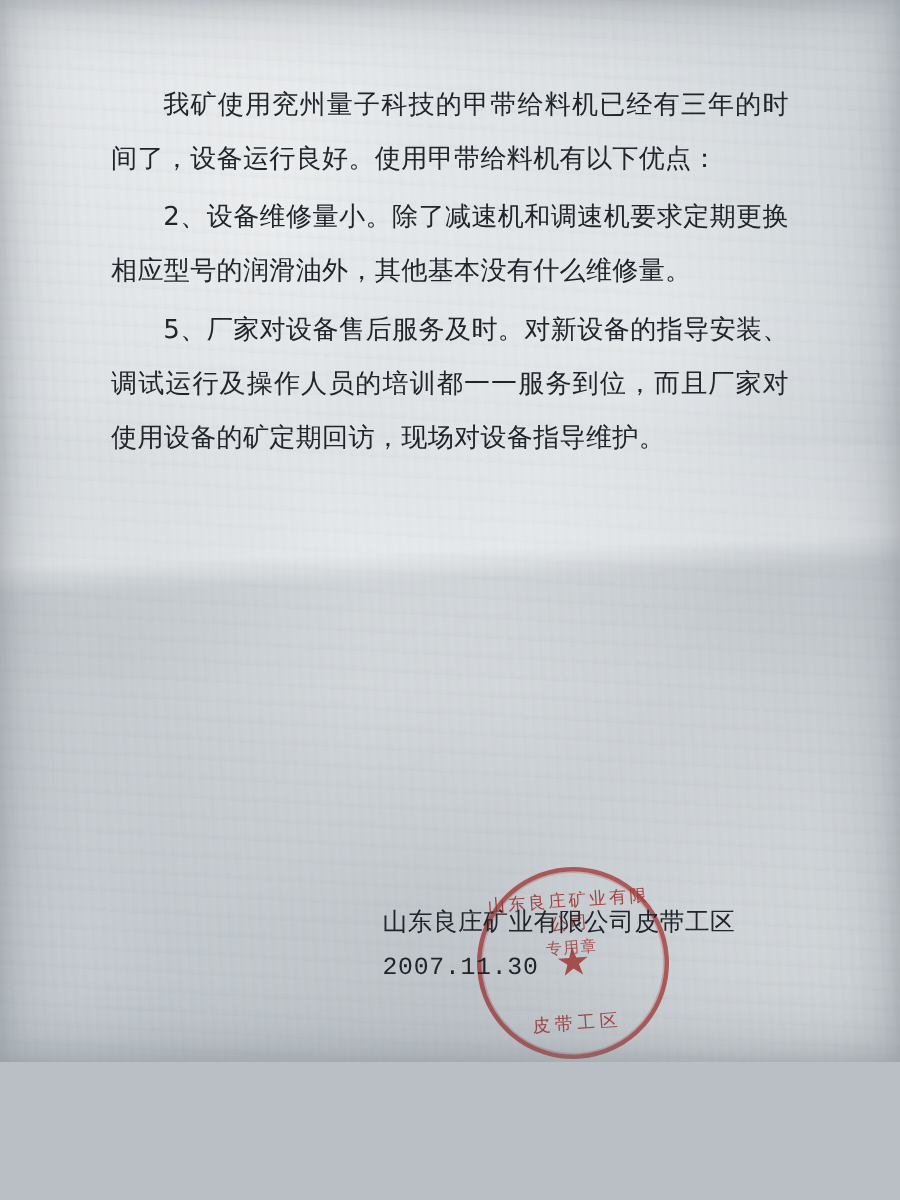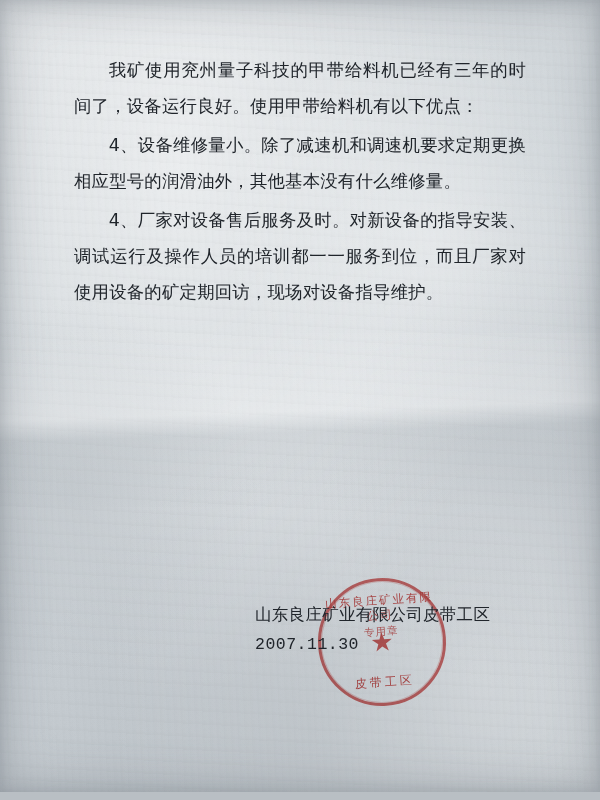--- a/index.html
+++ b/index.html
@@ -10,21 +10,21 @@
     width: 600px;
     height: 800px;
     overflow: hidden;
     background: #b9bfc4;
     font-family: "DejaVu Sans", sans-serif;
   }
 
   #page {
     position: relative;
     width: 600px;
-    height: 792px;
+    height: 708px;
     overflow: hidden;
     background:
       radial-gradient(ellipse at 30% 20%, rgba(255,255,255,0.55) 0%, rgba(255,255,255,0) 60%),
       radial-gradient(ellipse at 80% 85%, rgba(255,255,255,0.35) 0%, rgba(255,255,255,0) 55%),
       linear-gradient(160deg, #d9dde0 0%, #cfd5d9 35%, #c6ccd1 70%, #bcc3c8 100%);
   }
 
   
   .tex {
     position: absolute;
@@ -161,22 +161,22 @@
 <body>
 
 <div id="page">
 
   <div class="tex t1"></div>
   <div class="tex t3"></div>
   <div class="tex t2"></div>
 
   <div id="body-text">
     <p class="first">我矿使用兖州量子科技的甲带给料机已经有三年的时间了，设备运行良好。使用甲带给料机有以下优点：</p>
-    <p>4、设备维修量小。除了减速机和调速机要求定期更换相应型号的润滑油外，其他基本没有什么维修量。</p>
-    <p>4、厂家对设备售后服务及时。对新设备的指导安装、调试运行及操作人员的培训都一一服务到位，而且厂家对使用设备的矿定期回访，现场对设备指导维护。</p>
+    <p>2、设备维修量小。除了减速机和调速机要求定期更换相应型号的润滑油外，其他基本没有什么维修量。</p>
+    <p>5、厂家对设备售后服务及时。对新设备的指导安装、调试运行及操作人员的培训都一一服务到位，而且厂家对使用设备的矿定期回访，现场对设备指导维护。</p>
   </div>
 
   <div id="seal">
     <div class="seal-inner"></div>
     <div class="seal-arc">山东良庄矿业有限公司</div>
     <div class="seal-mid">专用章</div>
     <div class="seal-star">★</div>
     <div class="seal-bottom">皮带工区</div>
   </div>
 

